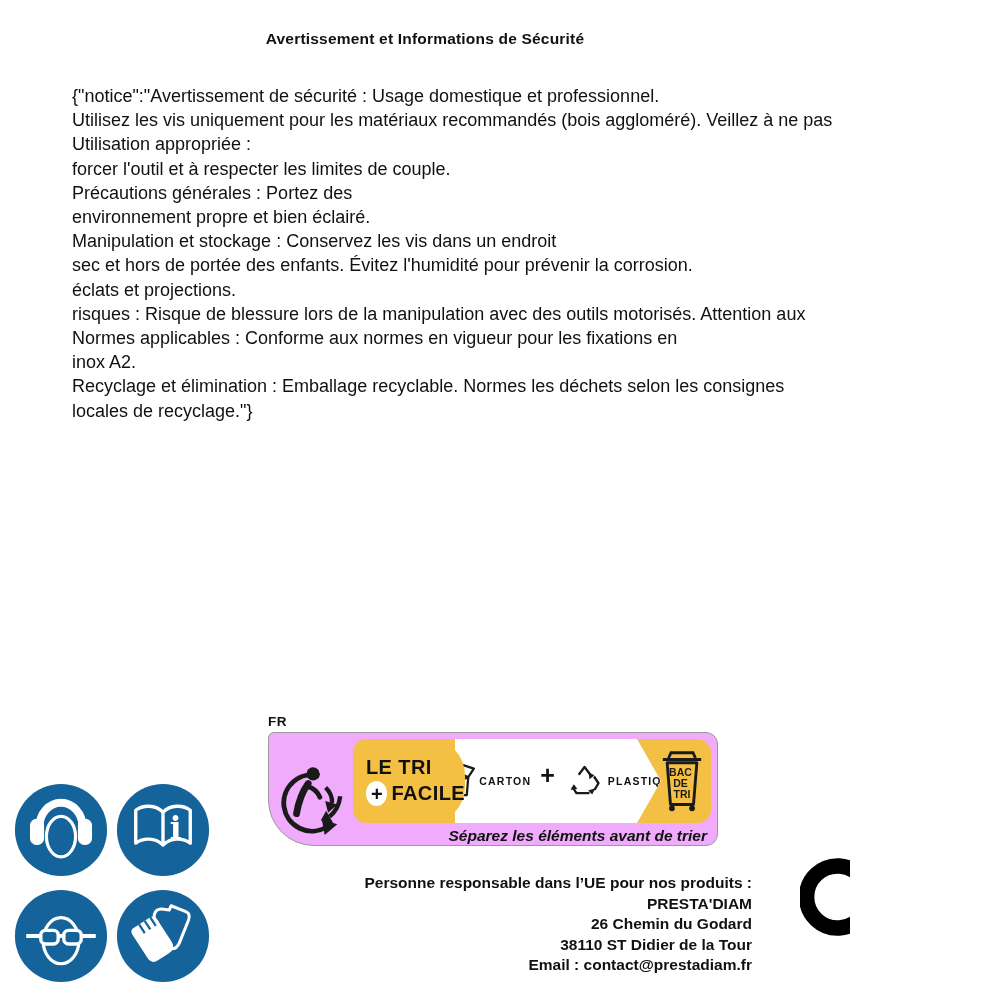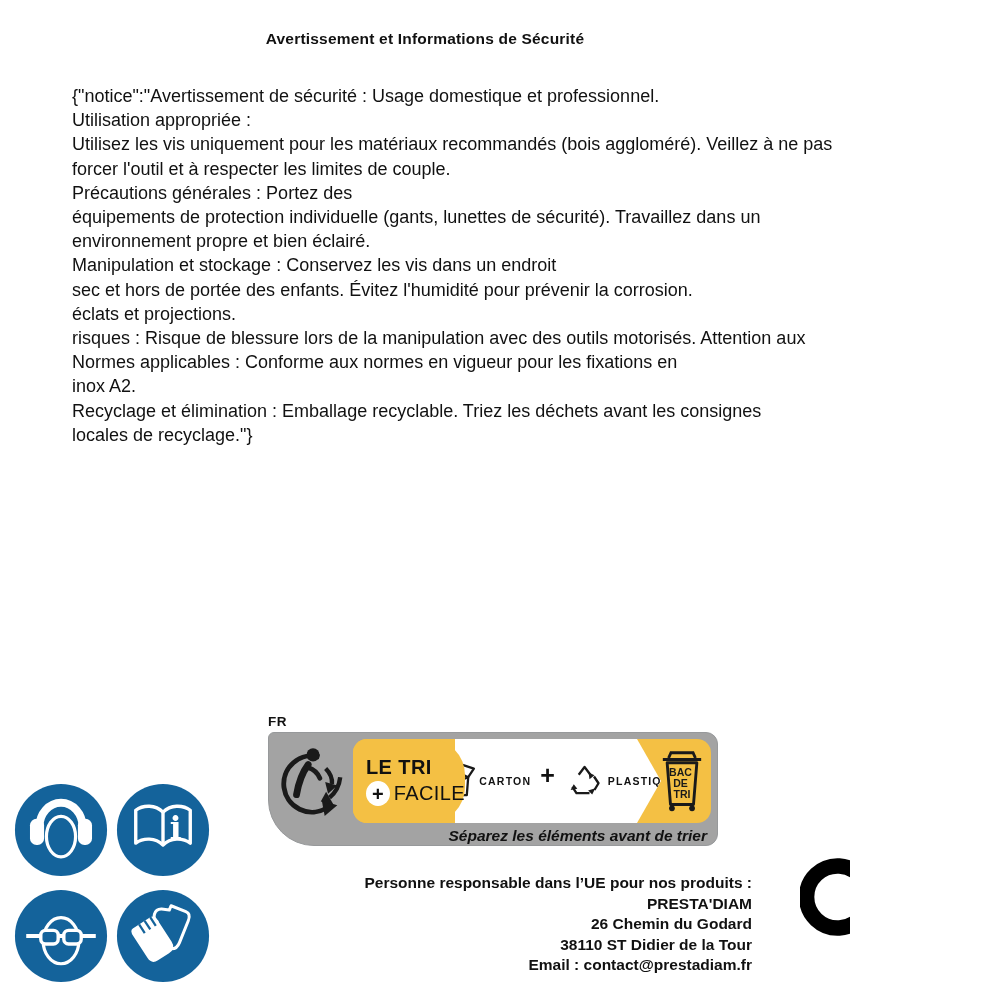--- a/index.html
+++ b/index.html
@@ -17,34 +17,34 @@
 
   .notice{position:absolute;left:72px;top:84px;width:895px;font-size:18px;line-height:24.2px;}
   .notice div{white-space:nowrap;}
 
   .picto-grid{position:absolute;left:14px;top:783px;display:grid;
     grid-template-columns:94px 94px;grid-auto-rows:94px;column-gap:8px;row-gap:12px;}
   .picto{width:94px;height:94px;display:block;}
 
   .recycle-wrap{position:absolute;left:268px;top:714px;width:450px;}
   .fr-tag{font-size:13.5px;font-weight:bold;margin-bottom:3px;letter-spacing:.5px;}
-  .recycle-box{width:450px;height:114px;border:1.5px solid #97999b;background:#a3a3a3;
-    border-radius:6px 12px 12px 46px;display:flex;align-items:flex-start;
+  .recycle-box{width:450px;height:114px;border:1.5px solid #97999b;background:#f0abfc;
+    border-radius:6px 12px 12px 46px;display:flex;align-items:flex-end;
     padding:6px 6px 0 12px;}
   .triman{width:66px;height:84px;margin-top:3px;flex:0 0 auto;}
   .label-col{flex:1;margin-left:6px;min-width:0;}
   .band{position:relative;height:84px;background:var(--yellow);border-radius:14px;overflow:hidden;}
   .band-left{position:absolute;left:0;top:0;bottom:0;width:112px;background:var(--yellow);
     border-radius:0 36px 36px 0;z-index:2;display:flex;flex-direction:column;
     justify-content:center;padding-left:13px;}
   .tri-line1{font-size:20px;font-weight:bold;letter-spacing:.4px;line-height:22px;}
   .tri-line2{display:flex;align-items:center;gap:4px;margin-top:3px;}
   .plus-circle{width:25px;height:25px;border-radius:50%;background:#fff;display:flex;
     align-items:center;justify-content:center;font-size:20px;font-weight:bold;line-height:1;}
-  .tri-facile{font-size:20px;font-weight:normal;letter-spacing:.4px;}
+  .tri-facile{font-size:20px;font-weight:bold;letter-spacing:.4px;}
   .band-window{position:absolute;left:102px;top:0;bottom:0;width:206px;background:#fff;z-index:1;
     clip-path:polygon(0 0,calc(100% - 24px) 0,100% 50%,calc(100% - 24px) 100%,0 100%);
     display:flex;align-items:center;justify-content:center;gap:9px;padding:0 28px 0 22px;}
   .mat{display:flex;flex-direction:row;align-items:center;gap:2px;}
   .mat-label{font-size:10.5px;font-weight:bold;letter-spacing:1.2px;}
   .mat-plus{font-size:25px;font-weight:bold;margin-top:-12px;}
   .band-bin{position:absolute;right:2px;top:0;bottom:0;width:54px;z-index:2;
     display:flex;align-items:center;justify-content:center;}
   .separate-note{text-align:right;font-size:15.5px;font-weight:bold;font-style:italic;
     margin-top:4px;padding-right:4px;}
@@ -56,33 +56,32 @@
 </style>
 </head>
 <body>
 
 <div class="page">
 
   <div class="doc-title">Avertissement et Informations de Sécurité</div>
 
   <div class="notice">
     <div>{"notice":"Avertissement de sécurité : Usage domestique et professionnel.</div>
+    <div>Utilisez les vis uniquement pour les matériaux recommandés (bois aggloméré). Veillez à ne pas</div>
     <div>Utilisation appropriée :</div>
-    <div>Utilisez les vis uniquement pour les matériaux recommandés (bois aggloméré). Veillez à ne pas</div>
     <div>forcer l'outil et à respecter les limites de couple.</div>
     <div>Précautions générales : Portez des</div>
-    <div>équipements de protection individuelle (gants, lunettes de sécurité). Travaillez dans un</div>
     <div>environnement propre et bien éclairé.</div>
     <div>Manipulation et stockage : Conservez les vis dans un endroit</div>
     <div>sec et hors de portée des enfants. Évitez l'humidité pour prévenir la corrosion.</div>
     <div>éclats et projections.</div>
     <div>risques : Risque de blessure lors de la manipulation avec des outils motorisés. Attention aux</div>
     <div>Normes applicables : Conforme aux normes en vigueur pour les fixations en</div>
     <div>inox A2.</div>
-    <div>Recyclage et élimination : Emballage recyclable. Triez les déchets avant les consignes</div>
+    <div>Recyclage et élimination : Emballage recyclable. Normes les déchets selon les consignes</div>
     <div>locales de recyclage."}</div>
   </div>
 
   <div class="picto-grid">
 
     <svg class="picto" viewBox="0 0 100 100">
       <circle cx="50" cy="50" r="49" fill="var(--blue)"></circle>
       <path d="M27,47 A23,26 0 0 1 73,47" stroke="#fff" stroke-width="8.5" fill="none"></path>
       <ellipse cx="50" cy="57" rx="15.5" ry="21.5" stroke="#fff" stroke-width="3.4" fill="none"></ellipse>
       <rect x="17" y="38" width="15" height="28" rx="7" fill="#fff"></rect>

